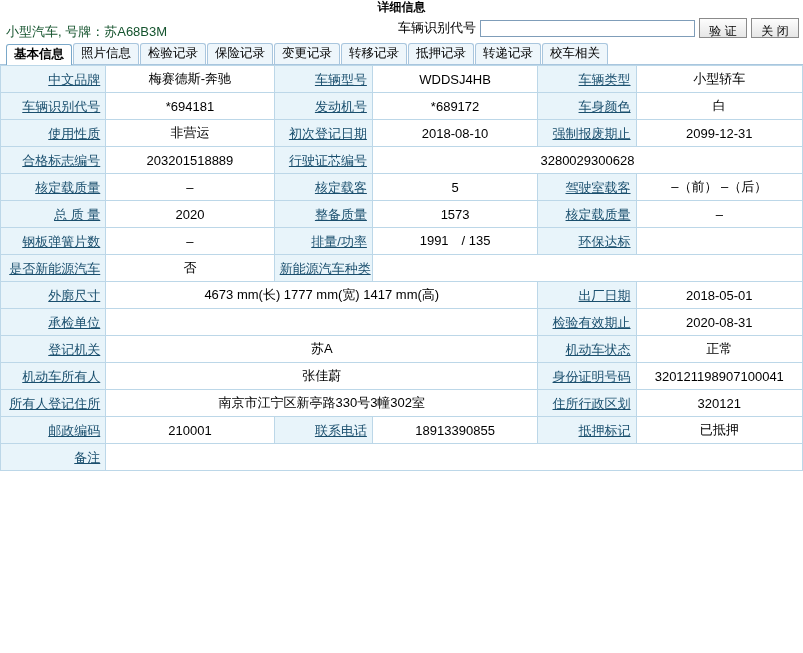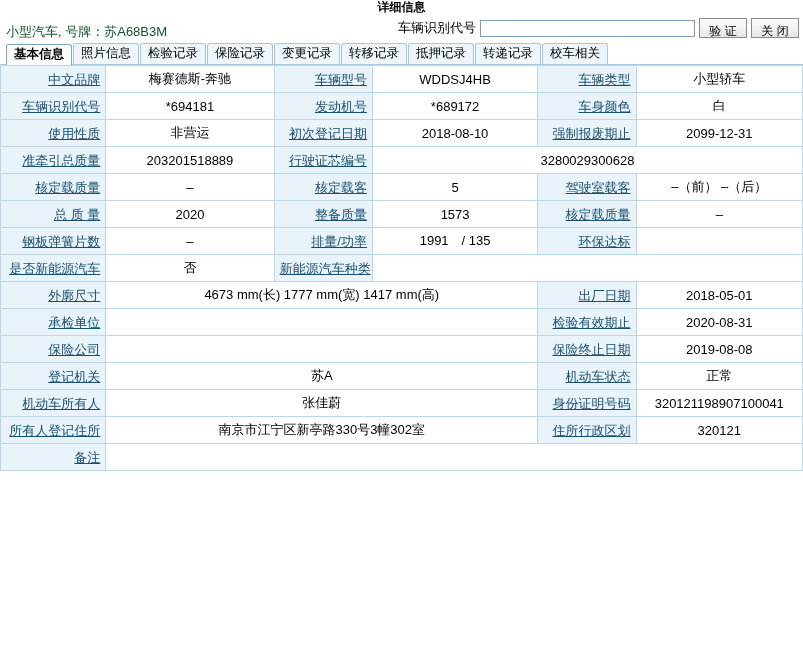--- a/index.html
+++ b/index.html
@@ -187,21 +187,21 @@
       </tr>
       <tr>
         <td class="lab">使用性质</td>
         <td class="val">非营运</td>
         <td class="lab">初次登记日期</td>
         <td class="val">2018-08-10</td>
         <td class="lab">强制报废期止</td>
         <td class="val">2099-12-31</td>
       </tr>
       <tr>
-        <td class="lab">准牵引总质量</td>
+        <td class="lab">合格标志编号</td>
         <td class="val">203201518889</td>
         <td class="lab">行驶证芯编号</td>
         <td class="val" colspan="3">3280029300628</td>
       </tr>
       <tr>
         <td class="lab">核定载质量</td>
         <td class="val">–</td>
         <td class="lab">核定载客</td>
         <td class="val">5</td>
         <td class="lab">驾驶室载客</td>
@@ -235,43 +235,45 @@
         <td class="lab">出厂日期</td>
         <td class="val">2018-05-01</td>
       </tr>
       <tr>
         <td class="lab">承检单位</td>
         <td class="val" colspan="3"></td>
         <td class="lab">检验有效期止</td>
         <td class="val">2020-08-31</td>
       </tr>
       <tr>
-        <td class="lab">保险公司</td>
-        <td class="val" colspan="3"></td>
-        <td class="lab">保险终止日期</td>
-        <td class="val">2019-08-08</td>
-      </tr>
-      <tr>
         <td class="lab">登记机关</td>
         <td class="val" colspan="3">苏A</td>
         <td class="lab">机动车状态</td>
         <td class="val">正常</td>
       </tr>
       <tr>
         <td class="lab">机动车所有人</td>
         <td class="val" colspan="3">张佳蔚</td>
         <td class="lab">身份证明号码</td>
         <td class="val">320121198907100041</td>
       </tr>
       <tr>
         <td class="lab">所有人登记住所</td>
         <td class="val" colspan="3">南京市江宁区新亭路330号3幢302室</td>
         <td class="lab">住所行政区划</td>
         <td class="val">320121</td>
       </tr>
       <tr>
+        <td class="lab">邮政编码</td>
+        <td class="val">210001</td>
+        <td class="lab">联系电话</td>
+        <td class="val">18913390855</td>
+        <td class="lab">抵押标记</td>
+        <td class="val">已抵押</td>
+      </tr>
+      <tr>
         <td class="lab">备注</td>
         <td class="val" colspan="5"></td>
       </tr>
     </tbody>
   </table>
 
 </div>
 
 </body></html>

